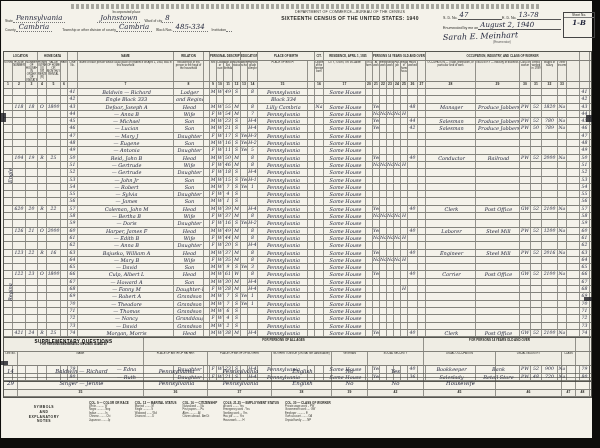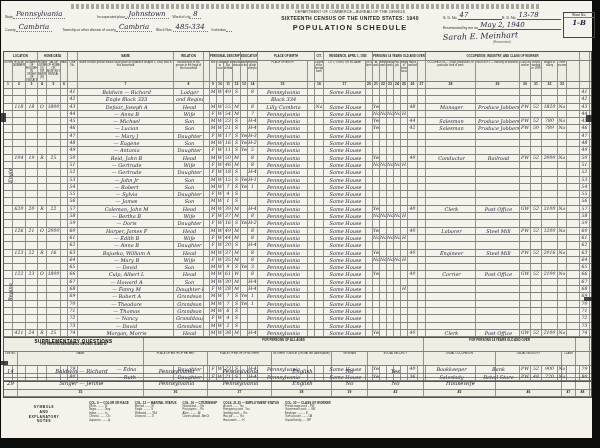--- a/index.html
+++ b/index.html
@@ -74,21 +74,21 @@
 <div id="page">
 
   <div id="fineprint"></div>
 
   <div id="hdr">
     <div class="hrowL" style="top:0;width:430px;">
       <span class="fld">
           <span class="lab pr">State</span>
         <span class="val hw">Pennsylvania</span>
         </span>
-      <span class="fld" style="margin-left:28px;">
+      <span class="fld" style="margin-left:28px;flex-direction:column;">
           <span class="lab pr">Incorporated place</span>
         <span class="val hw">Johnstown</span>
         </span>
       <span class="fld">
           <span class="lab pr">Ward of city</span>
         <span class="val hw">8</span>
         </span>
     </div>
     <div class="hrowL" style="top:13px;width:430px;">
       <span class="fld">
@@ -104,32 +104,31 @@
         <span class="val hw">485-334</span>
         </span>
       <span class="fld">
           <span class="lab pr">Institution</span>
         <span class="val hw"></span>
         </span>
     </div>
     <div id="titles">
       <div id="t1" class="pr">DEPARTMENT OF COMMERCE—BUREAU OF THE CENSUS</div>
       <div id="t2" class="pr">SIXTEENTH CENSUS OF THE UNITED STATES: 1940</div>
-      <div id="t3" class="pr">POPULATION SCHEDULE</div>
     </div>
     <div id="hdrR">
       <div class="rline">
         <span class="lab pr">S. D. No.</span>
         <span class="val hw">47</span>
         <span class="lab pr">E. D. No.</span>
         <span class="val hw">13-78</span>
       </div>
       <div class="rline">
         <span class="lab pr">Enumerated by me on</span>
-        <span class="val hw">May 2, 1940</span>
+        <span class="val hw">August 2, 1940</span>
       </div>
       <div id="sig" class="hw">Sarah E. Meinhart</div>
       <div id="encap">(Enumerator)</div>
     </div>
     <div id="sheetbox">
       <div class="lab pr">Sheet No.</div>
       <div class="val hw">1-B</div>
     </div>
   </div>
 

